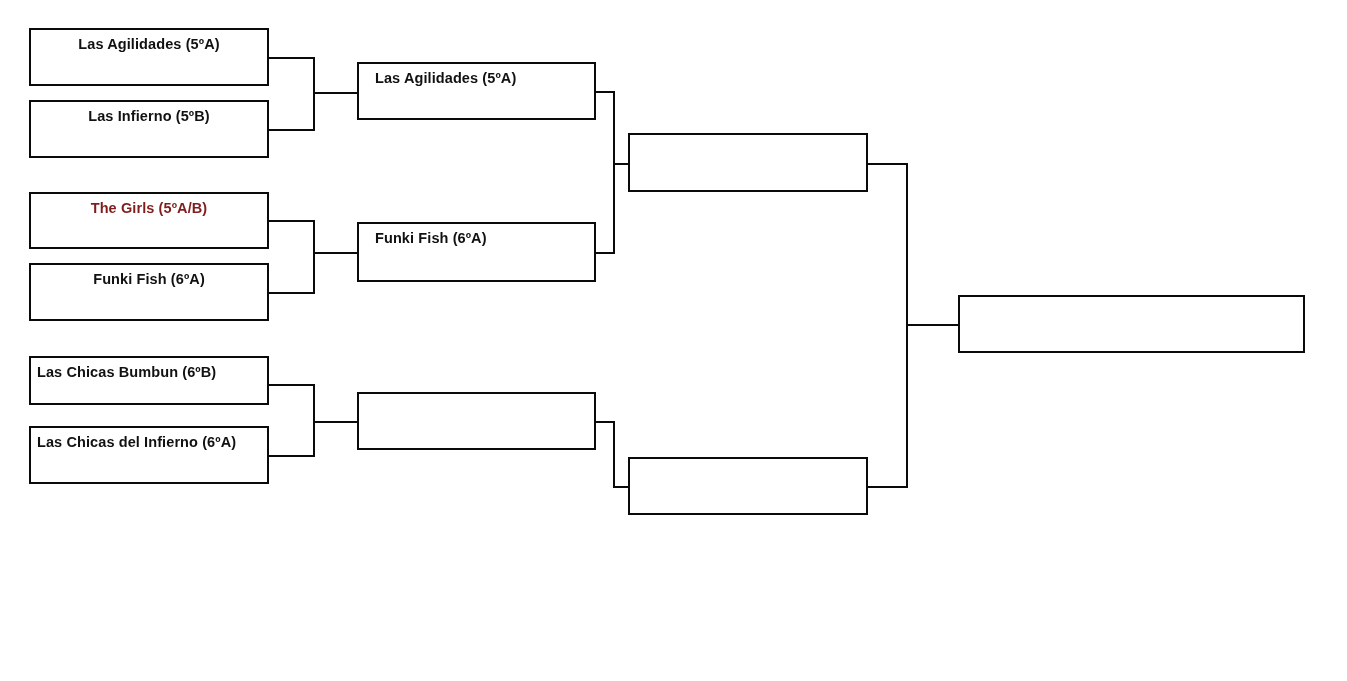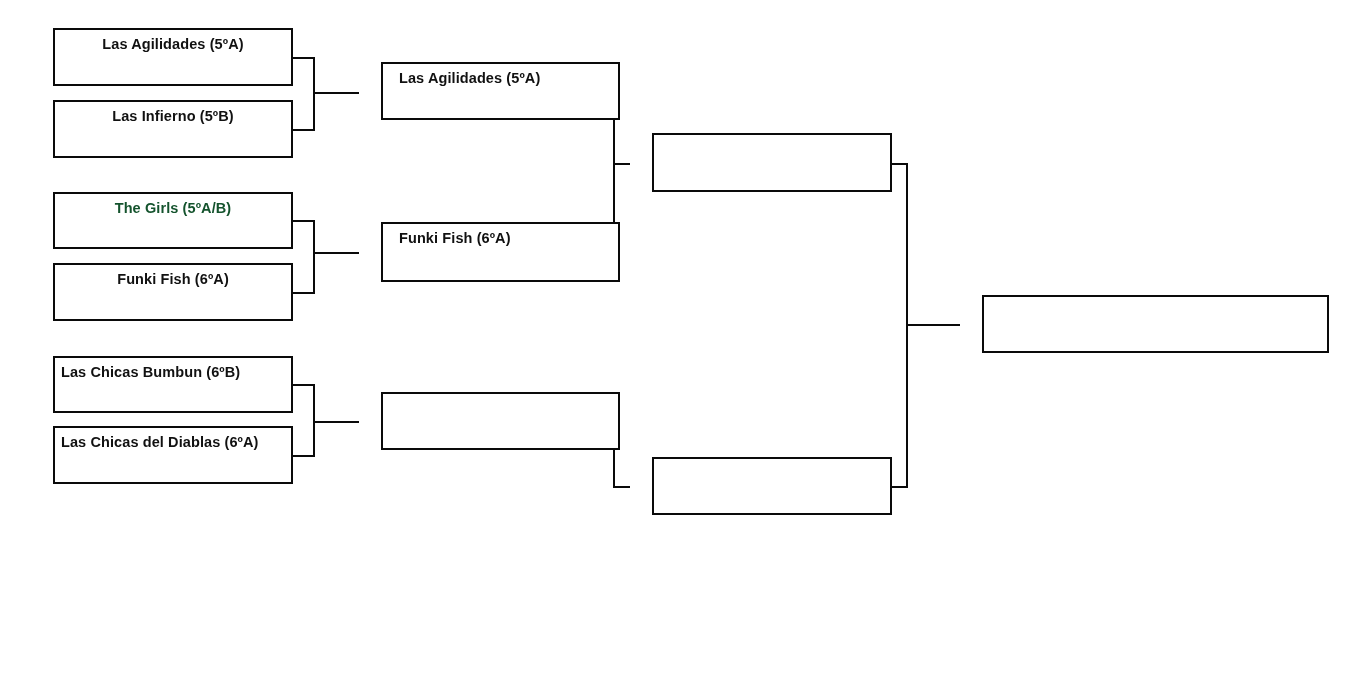--- a/index.html
+++ b/index.html
@@ -17,21 +17,20 @@
     height: 681px;
     background: #ffffff;
     overflow: hidden;
   }
   .bracket-box {
     position: absolute;
     box-sizing: border-box;
     border: 2px solid #fca5a5;
     background: #ffffff;
     z-index: 2;
-    margin-left: 24px;
   }
   .bracket-box .box-label {
     display: block;
     position: absolute;
     left: 0;
     right: 0;
     top: 6px;
     font-size: 14.5px;
     font-weight: bold;
     color: #111111;
@@ -90,30 +89,30 @@
     <div class="connector-v" style="left: 613px; top: 91px; height: 163px; border-left-color: rgb(10, 10, 10);"></div>
     <div class="connector-v" style="left: 613px; top: 421px; height: 67px; border-left-color: rgb(10, 10, 10);"></div>
     <div class="connector-v" style="left: 906px; top: 163px; height: 325px; border-left-color: rgb(10, 10, 10);"></div>
     <div class="bracket-box align-center" style="left: 29px; top: 28px; width: 240px; height: 58px; border-color: rgb(10, 10, 10);">
       <span class="box-label" style="color: rgb(17, 17, 17);">Las Agilidades (5ºA)</span>
     </div>
     <div class="bracket-box align-center" style="left: 29px; top: 100px; width: 240px; height: 58px; border-color: rgb(10, 10, 10);">
       <span class="box-label" style="color: rgb(17, 17, 17);">Las Infierno (5ºB)</span>
     </div>
     <div class="bracket-box align-center" style="left: 29px; top: 192px; width: 240px; height: 57px; border-color: rgb(10, 10, 10);">
-      <span class="box-label" style="color: #14532d; text-align: center;">The Girls (5ºA/B)</span>
+      <span class="box-label" style="color: #7f1d1d; text-align: center;">The Girls (5ºA/B)</span>
     </div>
     <div class="bracket-box align-center" style="left: 29px; top: 263px; width: 240px; height: 58px; border-color: rgb(10, 10, 10);">
       <span class="box-label" style="color: rgb(17, 17, 17);">Funki Fish (6ºA)</span>
     </div>
-    <div class="bracket-box align-left" style="left: 29px; top: 356px; width: 240px; height: 57px; border-color: rgb(10, 10, 10);">
+    <div class="bracket-box align-left" style="left: 29px; top: 356px; width: 240px; height: 49px; border-color: rgb(10, 10, 10);">
       <span class="box-label" style="color: rgb(17, 17, 17);">Las Chicas Bumbun (6ºB)</span>
     </div>
     <div class="bracket-box align-left" style="left: 29px; top: 426px; width: 240px; height: 58px; border-color: rgb(10, 10, 10);">
-      <span class="box-label" style="color: rgb(17, 17, 17);">Las Chicas del Diablas (6ºA)</span>
+      <span class="box-label" style="color: rgb(17, 17, 17);">Las Chicas del Infierno (6ºA)</span>
     </div>
     <div class="bracket-box align-left-pad" style="left: 357px; top: 62px; width: 239px; height: 58px; border-color: rgb(10, 10, 10);">
       <span class="box-label" style="color: rgb(17, 17, 17);">Las Agilidades (5ºA)</span>
     </div>
     <div class="bracket-box align-left-pad" style="left: 357px; top: 222px; width: 239px; height: 60px; border-color: rgb(10, 10, 10);">
       <span class="box-label" style="color: rgb(17, 17, 17);">Funki Fish (6ºA)</span>
     </div>
     <div class="bracket-box align-left-pad" style="left: 357px; top: 392px; width: 239px; height: 58px; border-color: rgb(10, 10, 10);">
       <span class="box-label" style="color: rgb(17, 17, 17);"></span>
     </div>

